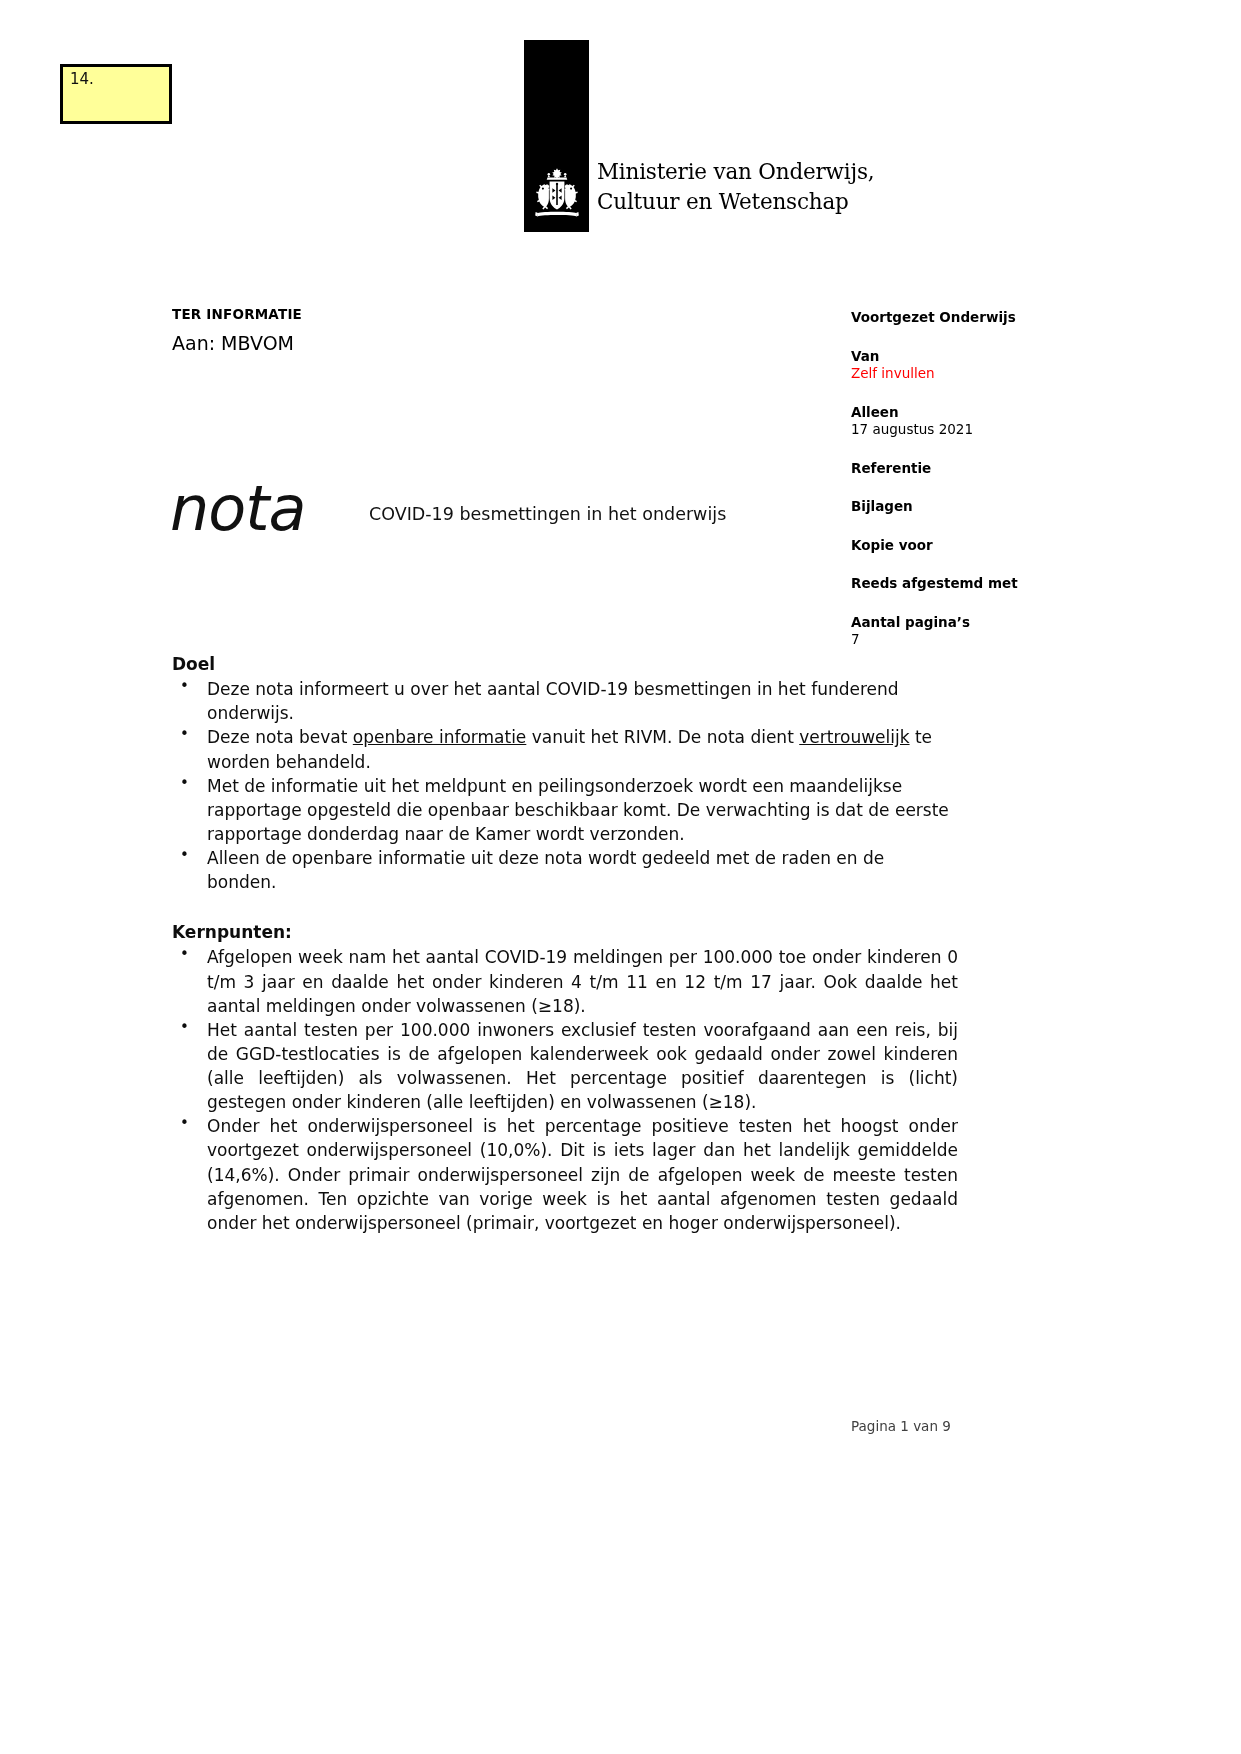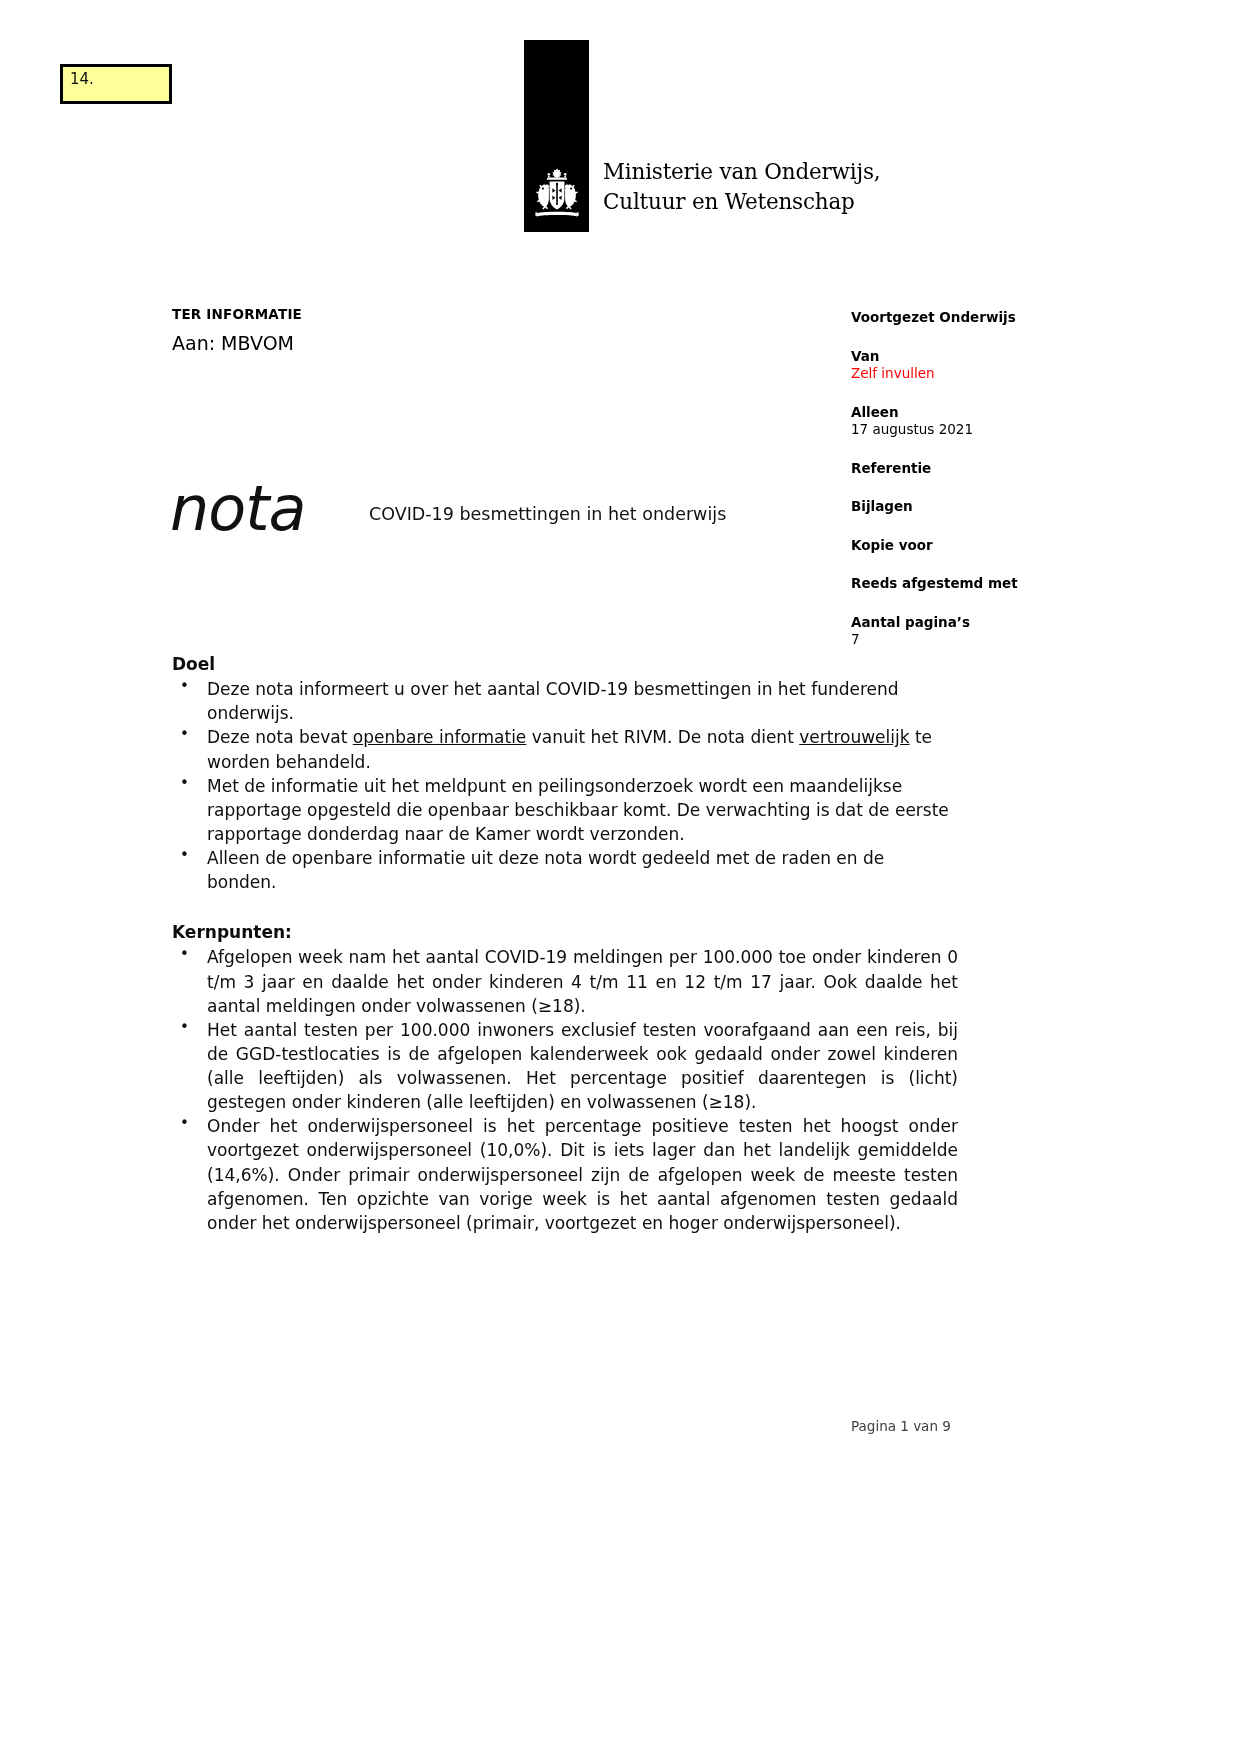--- a/index.html
+++ b/index.html
@@ -15,21 +15,21 @@
     color: #000000;
     -webkit-font-smoothing: antialiased;
   }
 
   
   .sticky-note {
     position: absolute;
     left: 60px;
     top: 64px;
     width: 112px;
-    height: 40px;
+    height: 60px;
     background: #ffff99;
     border: 3px solid #000000;
     box-sizing: border-box;
   }
   .sticky-note-text {
     font-family: "DejaVu Sans", sans-serif;
     font-size: 15px;
     line-height: 1;
     padding: 5px 0 0 7px;
     color: #111111;
@@ -56,21 +56,21 @@
     bottom: 9px;
     transform: translateX(-50%);
     width: 54px;
     height: 56px;
   }
   .logo-text {
     font-family: "DejaVu Serif", serif;
     font-size: 21.5px;
     line-height: 1.42;
     color: #000000;
-    padding-left: 14px;
+    padding-left: 8px;
     padding-bottom: 14px;
     max-width: 360px;
     letter-spacing: -0.2px;
   }
 
   
   .addressee {
     position: absolute;
     left: 172px;
     top: 306px;

